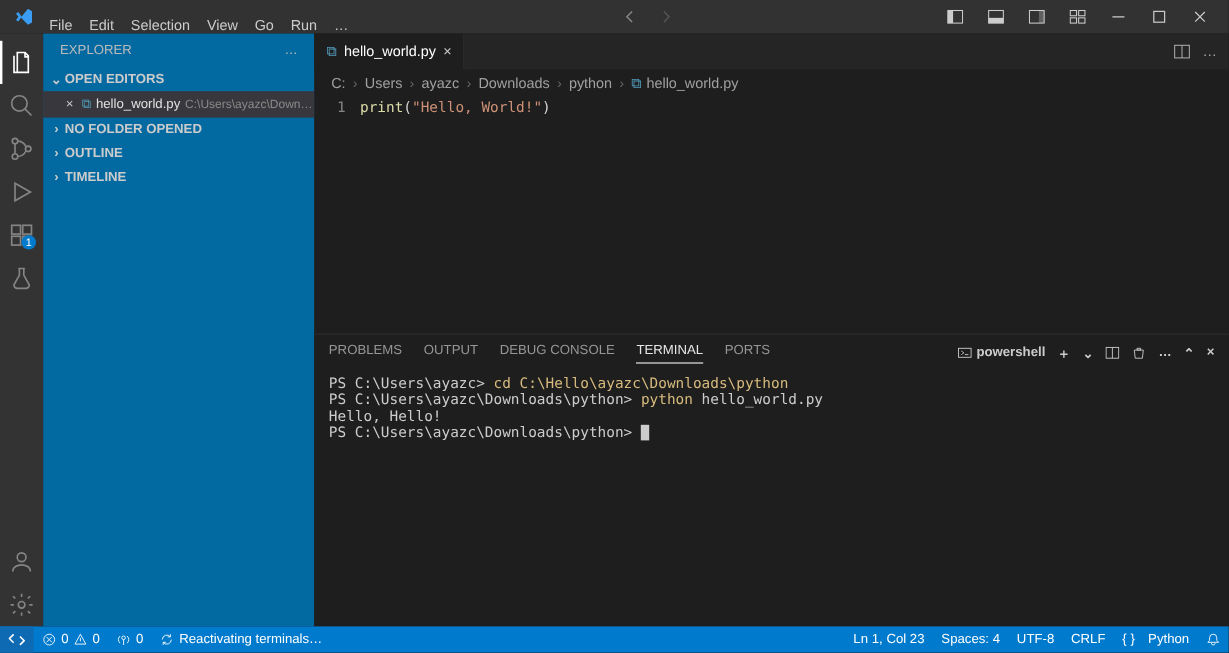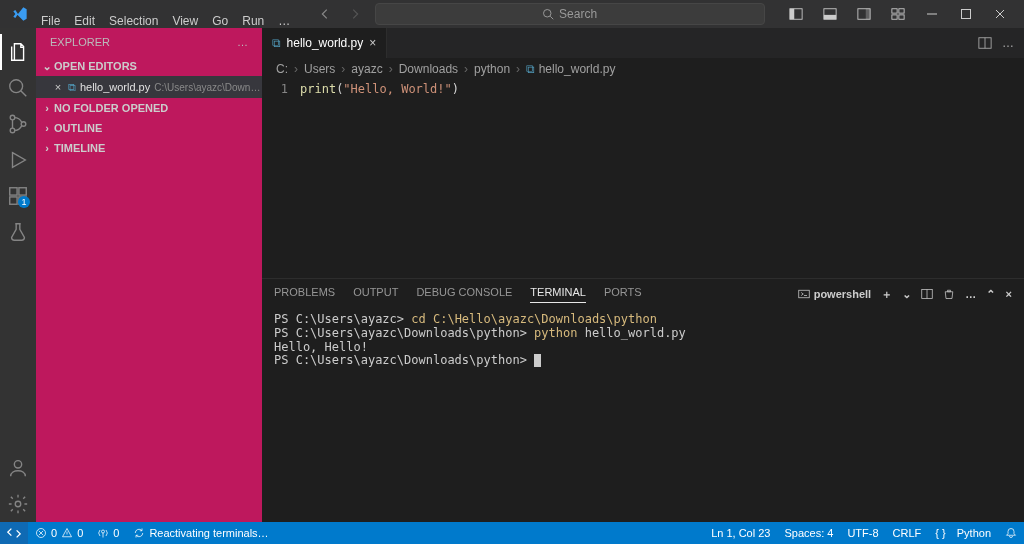--- a/index.html
+++ b/index.html
@@ -50,21 +50,21 @@
 .acticon.active { color: #fff; border-left: 2px solid #fff; }
 .acticon .badge {
   position:absolute; bottom:6px; right:6px;
   background:#007acc; color:#fff; border-radius:8px;
   font-size:9px; min-width:12px; height:12px; line-height:12px; text-align:center;
 }
 .activitybar .spacer { flex: 1; }
 
 
 .sidepanel {
-  width: 226px; background: #be185d;
+  width: 226px; background: #0369a1;
   display: flex; flex-direction: column;
   font-size: 11px;
 }
 .sp-header {
   height: 28px; display:flex; align-items:center; justify-content:space-between;
   padding: 0 14px; color:#bbbbbb; text-transform: uppercase;
 }
 .sp-section {
   height: 20px; display:flex; align-items:center;
   padding-left: 4px; color:#ccc; font-weight:600;
@@ -158,27 +158,20 @@
   <div class="tb-center">
     <div class="navbtn">
       <svg width="14" height="14" viewBox="0 0 16 16">
           <path stroke="#888" stroke-width="1.4" fill="none" d="M10 3 5 8l5 5"></path>
         </svg>
     </div>
     <div class="navbtn">
       <svg width="14" height="14" viewBox="0 0 16 16">
           <path stroke="#555" stroke-width="1.4" fill="none" d="M6 3l5 5-5 5"></path>
         </svg>
-    </div>
-    <div class="searchbox">
-      <svg width="12" height="12" viewBox="0 0 16 16">
-          <circle cx="7" cy="7" r="5" stroke="#999" stroke-width="1.3" fill="none"></circle>
-          <line x1="11" y1="11" x2="15" y2="15" stroke="#999" stroke-width="1.3"></line>
-        </svg>
-      <span>Search</span>
     </div>
   </div>
   <div class="tb-right">
     <div class="ctrlicon">
         <svg width="14" height="14" viewBox="0 0 16 16">
           <rect x="1" y="2" width="14" height="12" stroke="#ccc" fill="none"></rect>
           <rect x="1" y="2" width="5" height="12" fill="#ccc"></rect>
         </svg>
       </div>
     <div class="ctrlicon">

